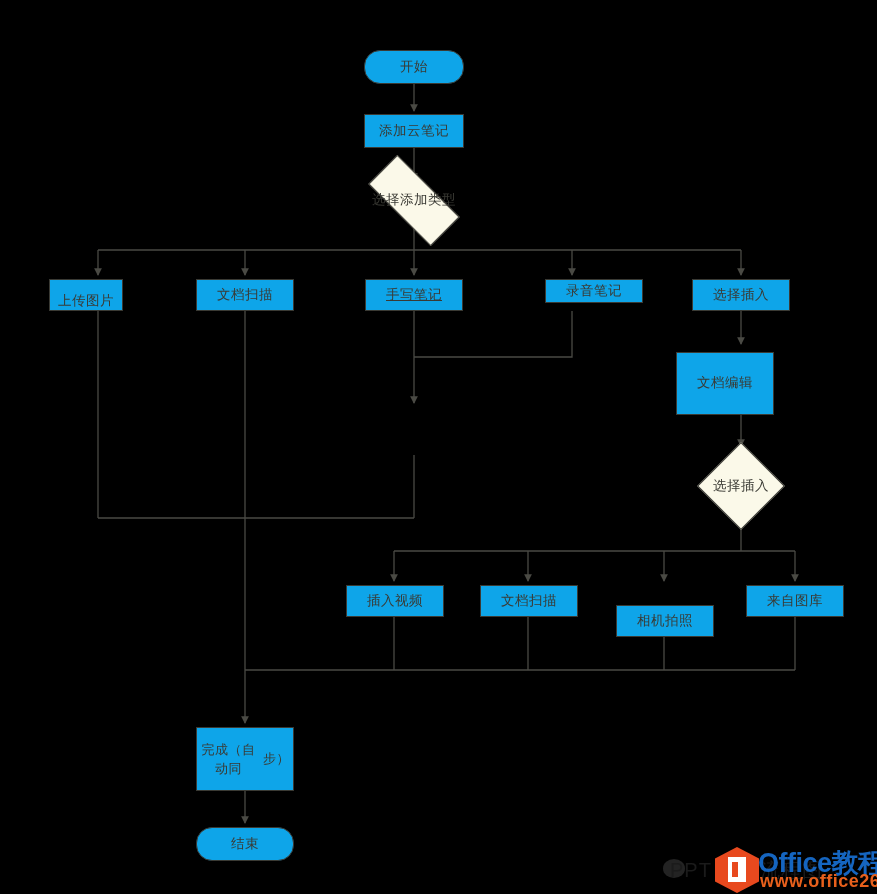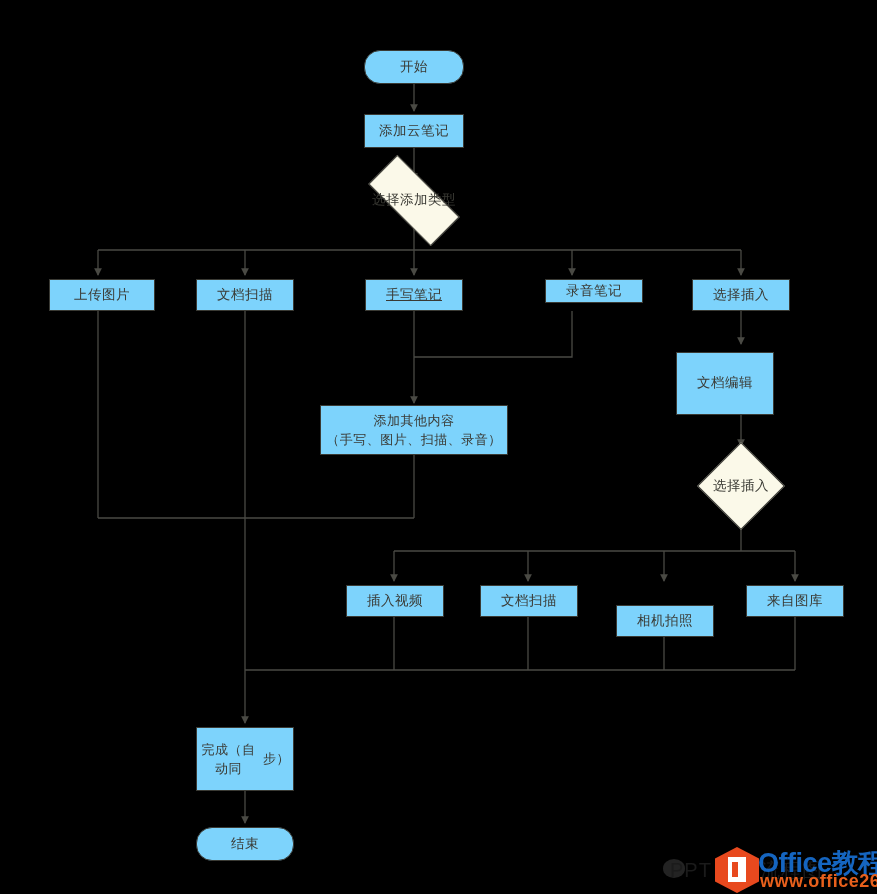--- a/index.html
+++ b/index.html
@@ -2,21 +2,21 @@
 <html><head>
 <meta charset="utf-8">
 <style>
   html,body{margin:0;padding:0;background:#000;}
   body{width:877px;height:894px;overflow:hidden;
        font-family:"Liberation Serif","DejaVu Serif",serif;}
   #stage{position:relative;width:877px;height:894px;background:#000;}
   svg#wires{position:absolute;left:0;top:0;width:877px;height:894px;}
 
   .node{position:absolute;box-sizing:border-box;
-        background:#7dd3fc;border:1.4px solid #3a3a34;
+        background:#0ea5e9;border:1.4px solid #3a3a34;
         color:#3a3a34;display:flex;align-items:center;justify-content:center;
         text-align:center;line-height:1.35;font-size:13.5px;letter-spacing:.5px;}
   .node.rounded{border-radius:16px;}
   .node.diamond{background:transparent;border:none;}
   .diamond .dshape{position:absolute;left:0;top:0;width:100%;height:100%;
         background:#FBF9E9;border:1.4px solid #3a3a34;
         transform:rotate(45deg);box-sizing:border-box;}
   .diamond .dlabel{position:relative;z-index:2;white-space:nowrap;}
   .node .lbl{position:relative;z-index:2;padding:0 3px;}
   .two-line{font-size:13px;line-height:1.5;}
@@ -107,44 +107,40 @@
 
   <div class="node" style="left:364px;top:114px;width:100px;height:34px;">
     <span class="lbl">添加云笔记</span>
   </div>
 
   <div class="node diamond" style="left:370px;top:180px;width:88px;height:41px;">
     <div class="dshape"></div>
     <span class="dlabel">选择添加类型</span>
   </div>
 
-  <div class="node" style="left:49px;top:279px;width:106px;height:32px;">
+  <div class="node" style="left:49px;top:279px;width:74px;height:32px;align-items:flex-end;">
     <span class="lbl">上传图片</span>
   </div>
 
   <div class="node" style="left:196px;top:279px;width:98px;height:32px;">
     <span class="lbl">文档扫描</span>
   </div>
 
   <div class="node" style="left:365px;top:279px;width:98px;height:32px;text-decoration:underline;">
     <span class="lbl">手写笔记</span>
   </div>
 
   <div class="node" style="left:545px;top:279px;width:98px;height:24px;">
     <span class="lbl">录音笔记</span>
   </div>
 
   <div class="node" style="left:692px;top:279px;width:98px;height:32px;">
     <span class="lbl">选择插入</span>
   </div>
 
-  <div class="node two-line" style="left:320px;top:405px;width:188px;height:50px;flex-direction:column;">
-    <span class="lbl">添加其他内容</span>
-    <span class="lbl">（手写、图片、扫描、录音）</span>
-  </div>
 
   <div class="node" style="left:676px;top:352px;width:98px;height:63px;">
     <span class="lbl">文档编辑</span>
   </div>
 
   <div class="node diamond" style="left:697px;top:453px;width:88px;height:67px;">
     <div class="dshape" style="width:62px;height:62px;left:13px;top:2px;"></div>
     <span class="dlabel">选择插入</span>
   </div>
 

